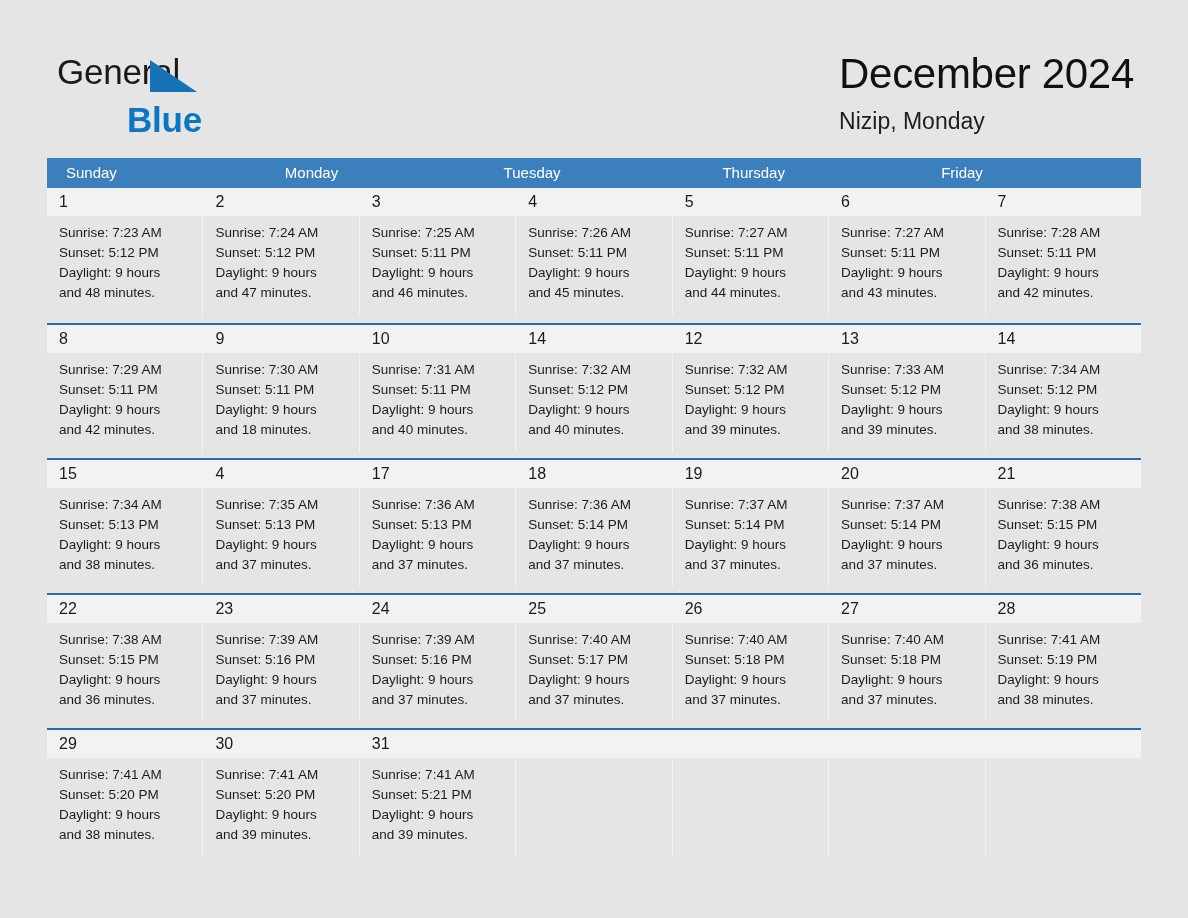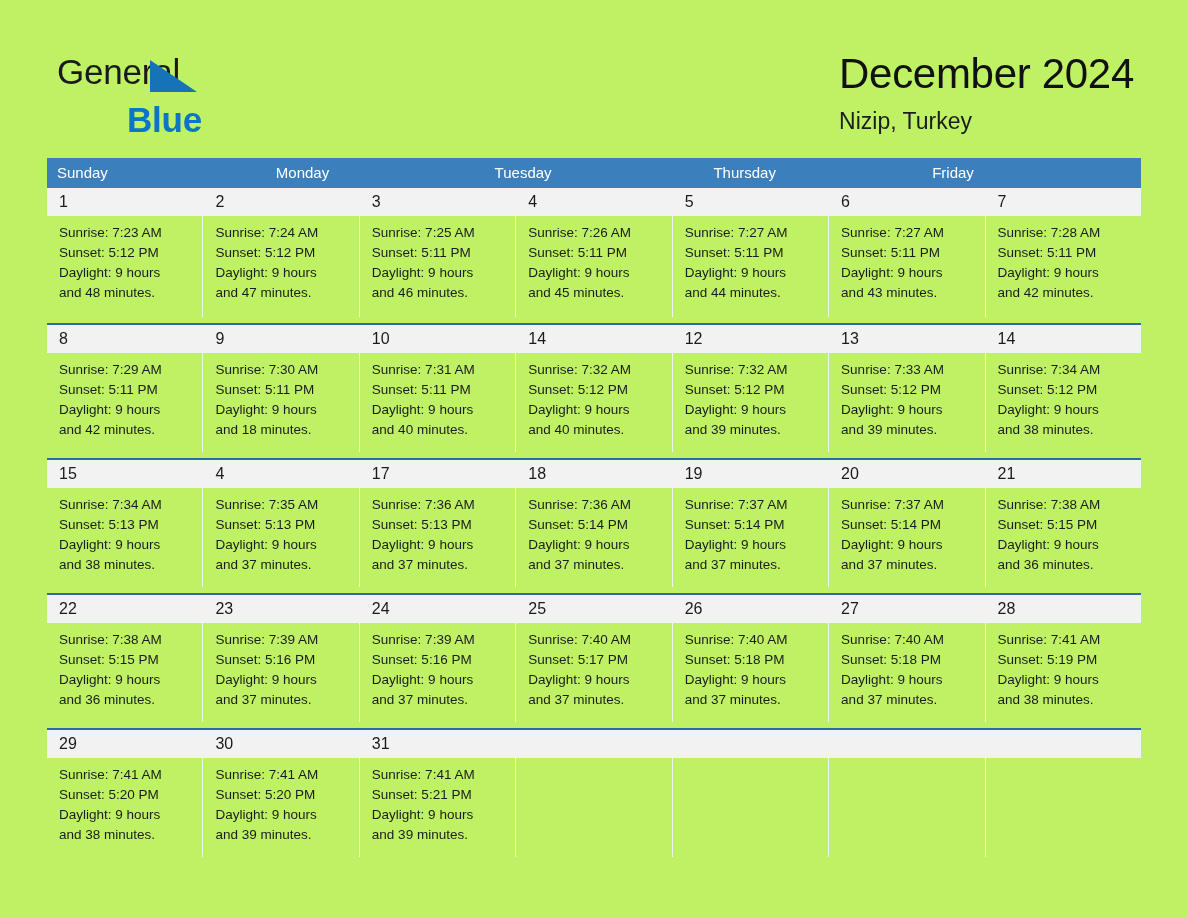--- a/index.html
+++ b/index.html
@@ -7,21 +7,21 @@
     width: 1188px;
     height: 918px;
     background: #ffffff;
     font-family: "Liberation Sans", sans-serif;
     -webkit-font-smoothing: antialiased;
   }
   .page {
     position: relative;
     width: 1188px;
     height: 918px;
-    background: #bef264;
+    background: #e5e5e5;
   }
 
   
   .header {
     position: absolute;
     top: 0; left: 0; right: 0;
     height: 160px;
   }
   .logo {
     position: absolute;
@@ -89,21 +89,21 @@
     display: flex;
     width: 100%;
     background: #3c7fbd;
     height: 30px;
   }
   .dow {
     flex: 1 1 0;
     color: #ffffff;
     font-size: 15px;
     line-height: 30px;
-    padding-left: 10px;
+    padding-left: 19px;
     white-space: nowrap;
     overflow: hidden;
   }
   .week {
     display: flex;
     width: 100%;
     border-top: 2px solid #2b6ca8;
     margin-top: 6px;
     height: 129px;
   }
@@ -144,21 +144,21 @@
   <div class="header">
 
     <div class="logo">
       <span class="logo-general">General</span>
       <span class="logo-triangle"></span>
       <span class="logo-blue">Blue</span>
     </div>
 
     <div class="title-block">
       <div class="month-title">December 2024</div>
-      <div class="location">Nizip, Turkey</div>
+      <div class="location">Nizip, Monday</div>
     </div>
 
   </div>
 
   <div class="calendar">
 
     <div class="dow-row">
       <div class="dow">Sunday</div>
       <div class="dow">Monday</div>
       <div class="dow">Tuesday</div>

